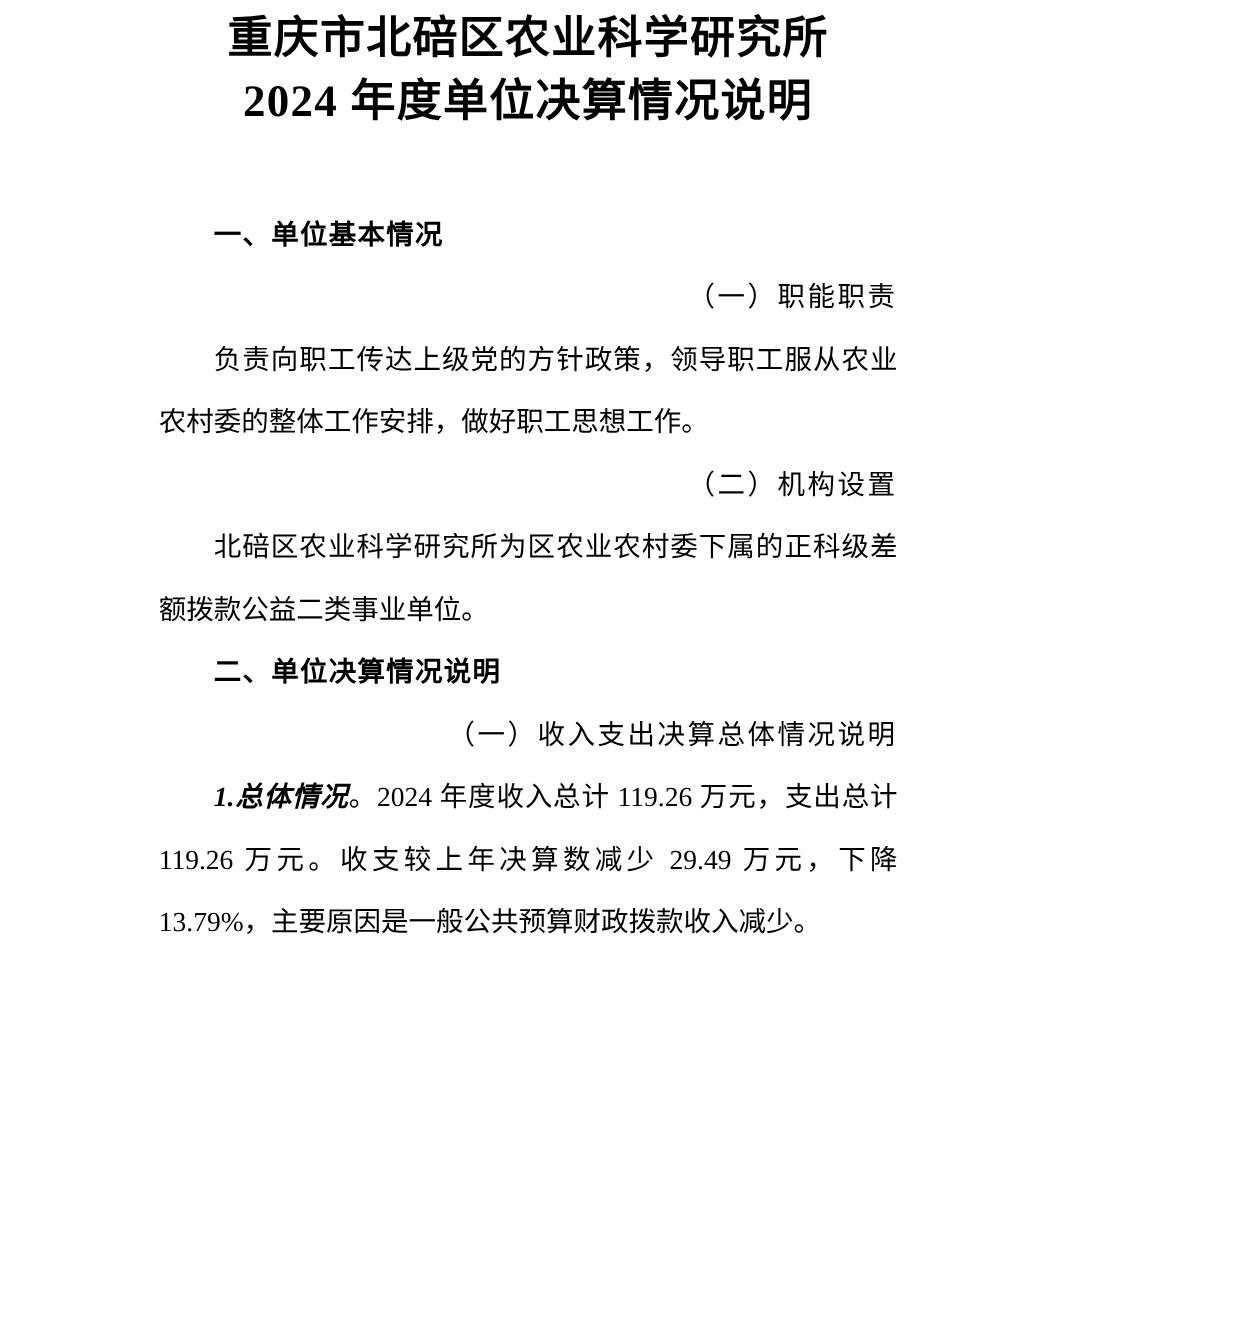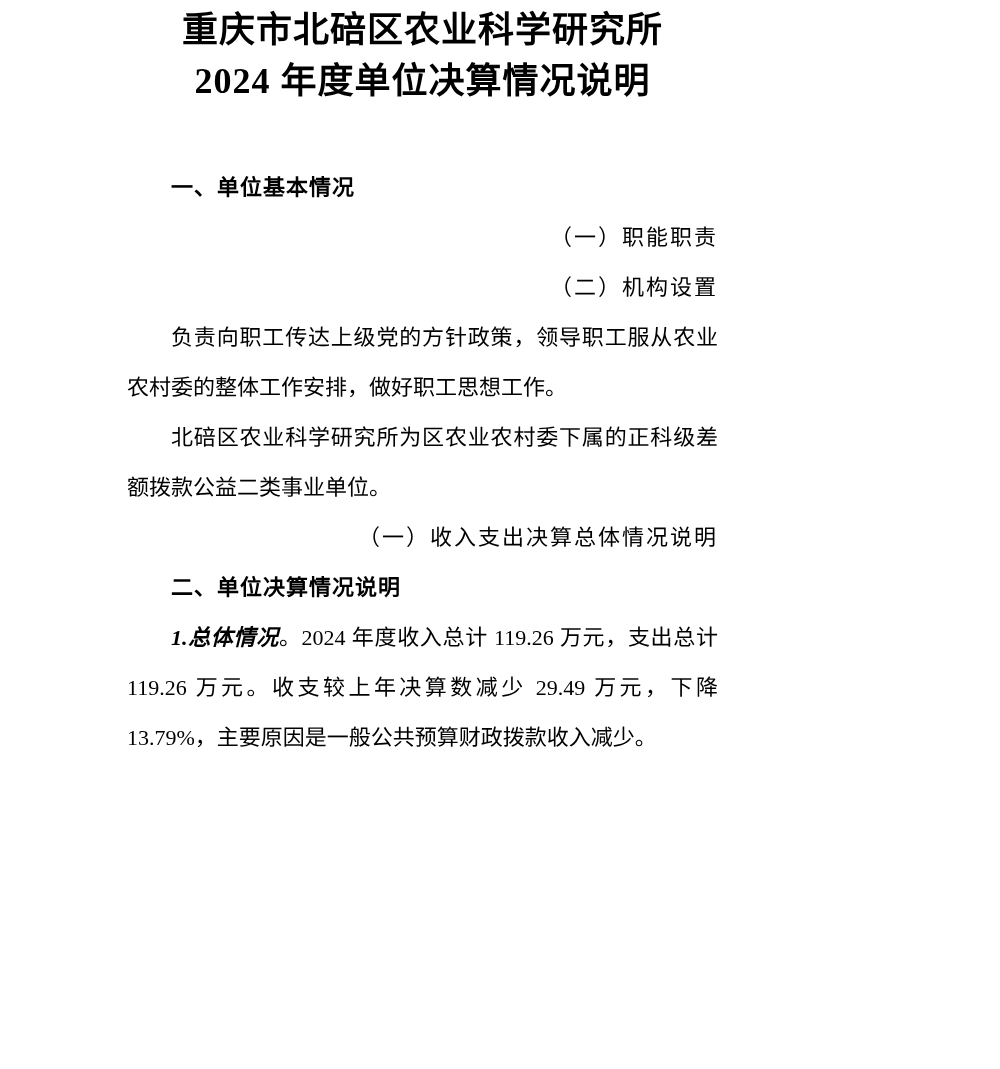--- a/index.html
+++ b/index.html
@@ -65,29 +65,29 @@
     <div>重庆市北碚区农业科学研究所</div>
     <div>2024 年度单位决算情况说明</div>
   </div>
 
   <div class="doc-body">
 
     <p class="block h1">一、单位基本情况</p>
 
     <p class="block h2">（一）职能职责</p>
 
+    <p class="block p">负责向职工传达上级党的方针政策，领导职工服从农业农村委的整体工作安排，做好职工思想工作。</p>
+
     <p class="block h2">（二）机构设置</p>
-
-    <p class="block p">负责向职工传达上级党的方针政策，领导职工服从农业农村委的整体工作安排，做好职工思想工作。</p>
 
     <p class="block p">北碚区农业科学研究所为区农业农村委下属的正科级差额拨款公益二类事业单位。</p>
 
+    <p class="block h1">二、单位决算情况说明</p>
+
     <p class="block h2">（一）收入支出决算总体情况说明</p>
-
-    <p class="block h1">二、单位决算情况说明</p>
 
     <p class="block p"><span class="lead">1.总体情况</span><span>。2024 年度收入总计 119.26 万元，支出总计 119.26 万元。收支较上年决算数减少 29.49 万元，下降 13.79%，主要原因是一般公共预算财政拨款收入减少。</span></p>
 
 
     <p class="block p"></p>
 
   </div>
 
 </div>
 

